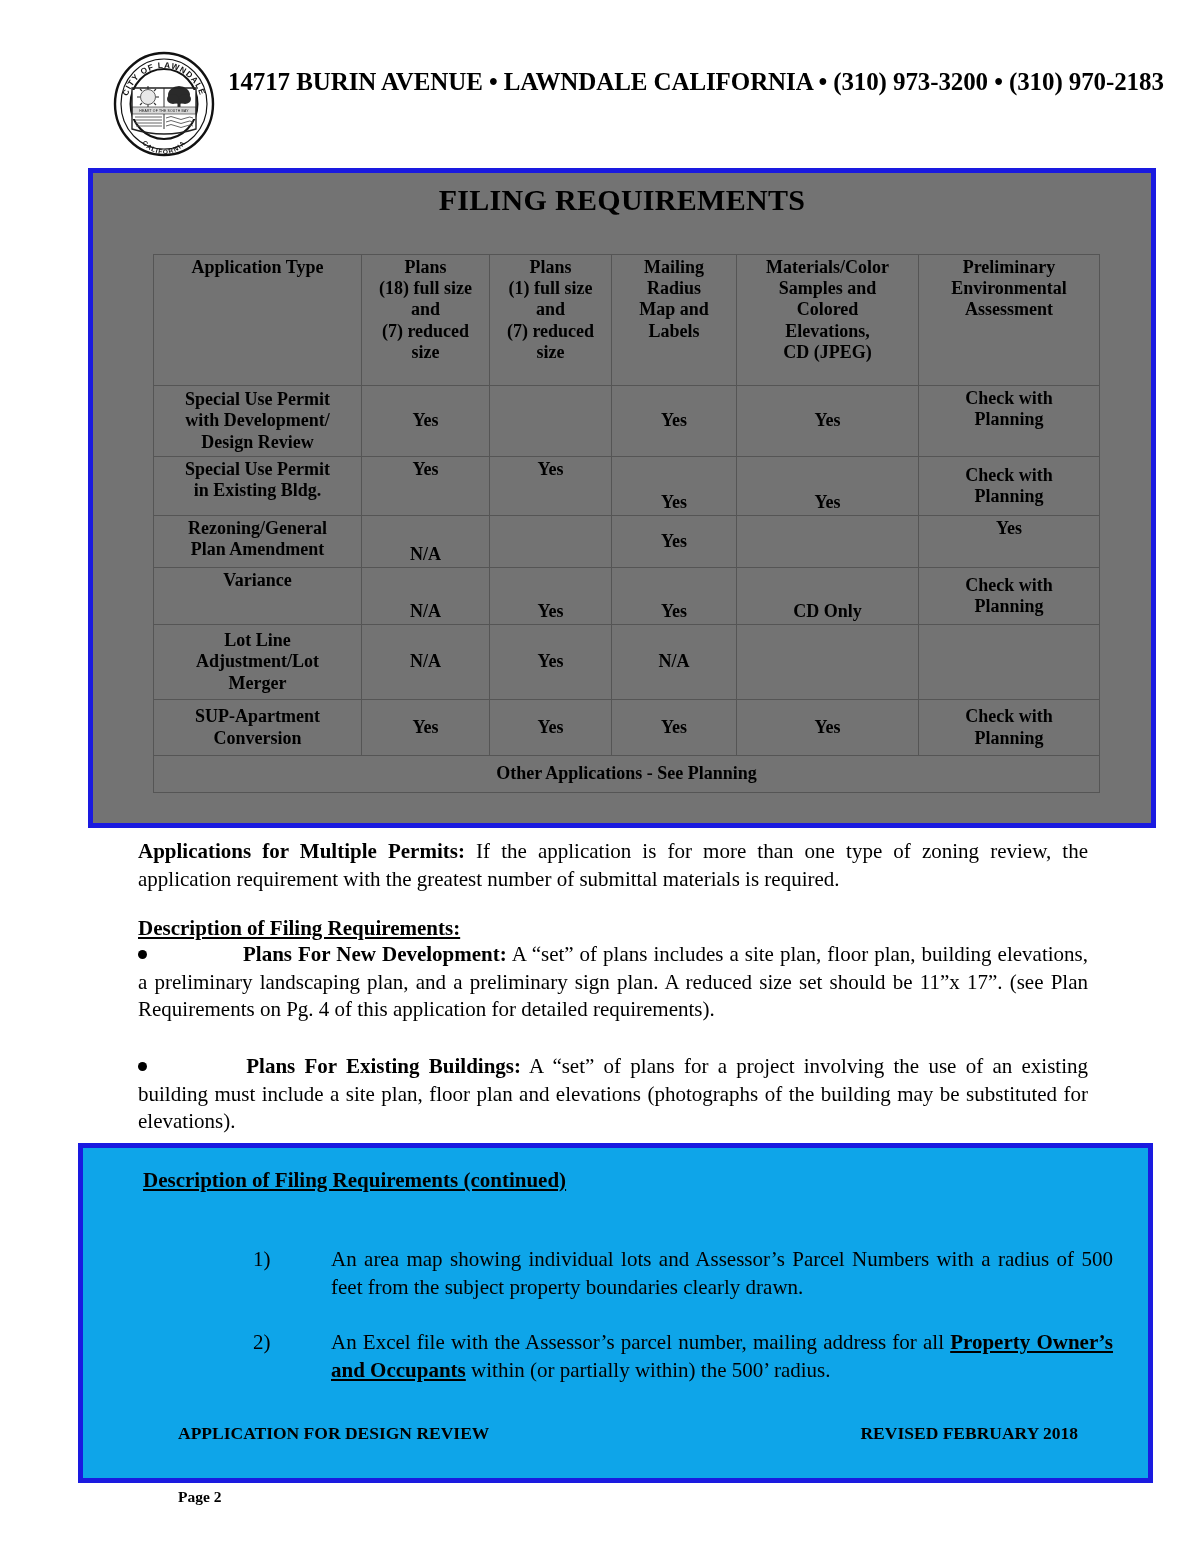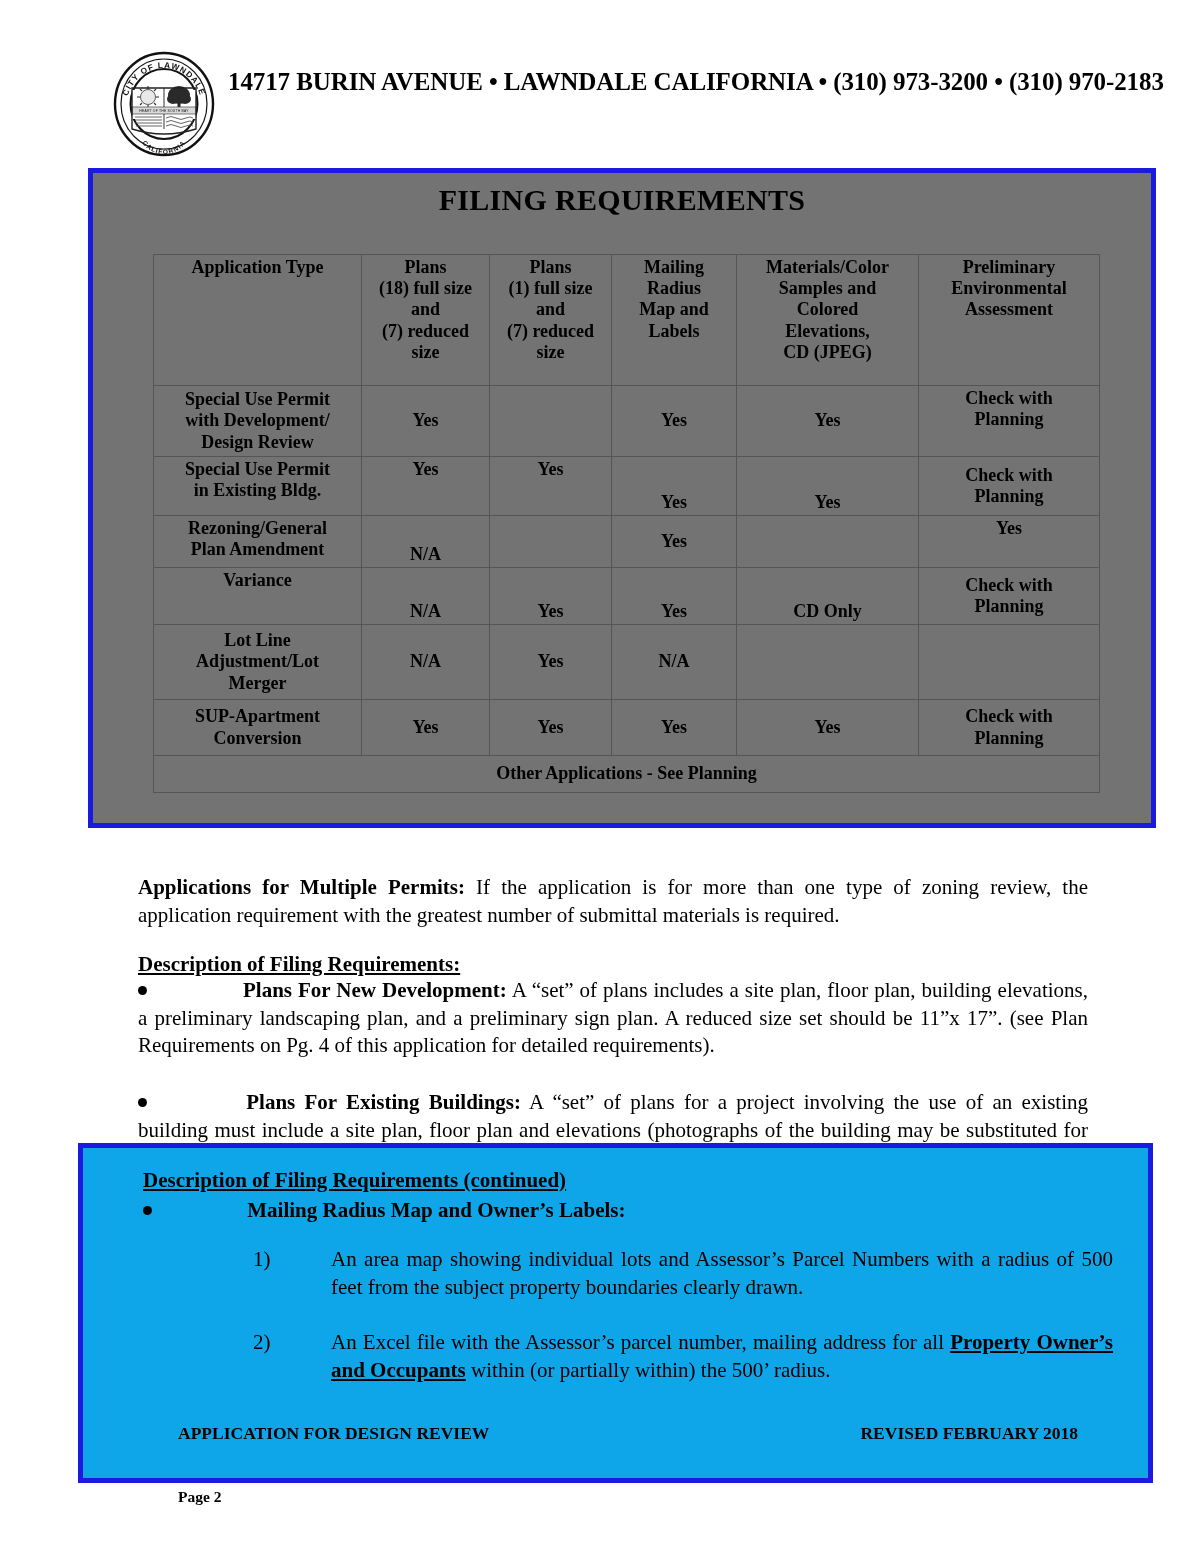--- a/index.html
+++ b/index.html
@@ -126,21 +126,20 @@
     vertical-align: middle;
   }
 
   
   .para {
     position: absolute;
     font-size: 21px;
     line-height: 1.32;
     text-align: justify;
     color: #000;
-    margin-top: 36px;
   }
   .para b { font-weight: bold; }
   .u-head {
     font-weight: bold;
     text-decoration: underline;
   }
   .bullet-dot {
     display: inline-block;
     width: 9px;
     height: 9px;
@@ -378,24 +377,20 @@
   <span class="bullet-dot"></span>
   <span style="display:inline-block;width:90px"></span><b>Plans For Existing Buildings:</b><span> A “set” of plans for a project involving the use of an existing building must include a site plan, floor plan and elevations (photographs of the building may be substituted for elevations).</span>
 </div>
 
 <div class="blue-box-bottom">
 
   <div id="p-desc-cont">
     <span class="u-head">Description of Filing Requirements (continued)</span>
   </div>
 
-  <div id="p-mailing">
-    <span class="bullet-dot"></span>
-    <span style="display:inline-block;width:90px"></span><span>Mailing Radius Map and Owner’s Labels:</span>
-  </div>
 
   <div class="numlist">
     <div class="numitem">
       <div class="num">1)</div>
       <div class="txt"><span>An area map showing individual lots and Assessor’s Parcel Numbers with a radius of 500 feet from the subject property boundaries clearly drawn.</span></div>
     </div>
     <div class="numitem">
       <div class="num">2)</div>
       <div class="txt"><span>An Excel file with the Assessor’s parcel number, mailing address for all </span><u>Property Owner’s and Occupants</u><span> within (or partially within) the 500’ radius.</span></div>
     </div>

